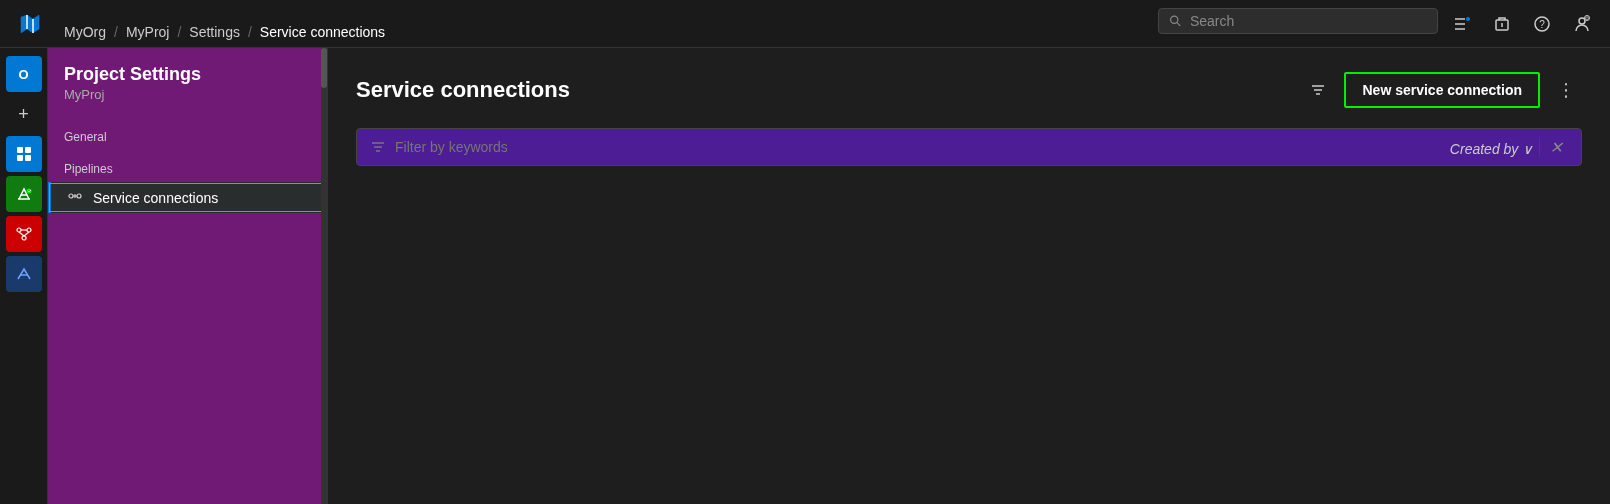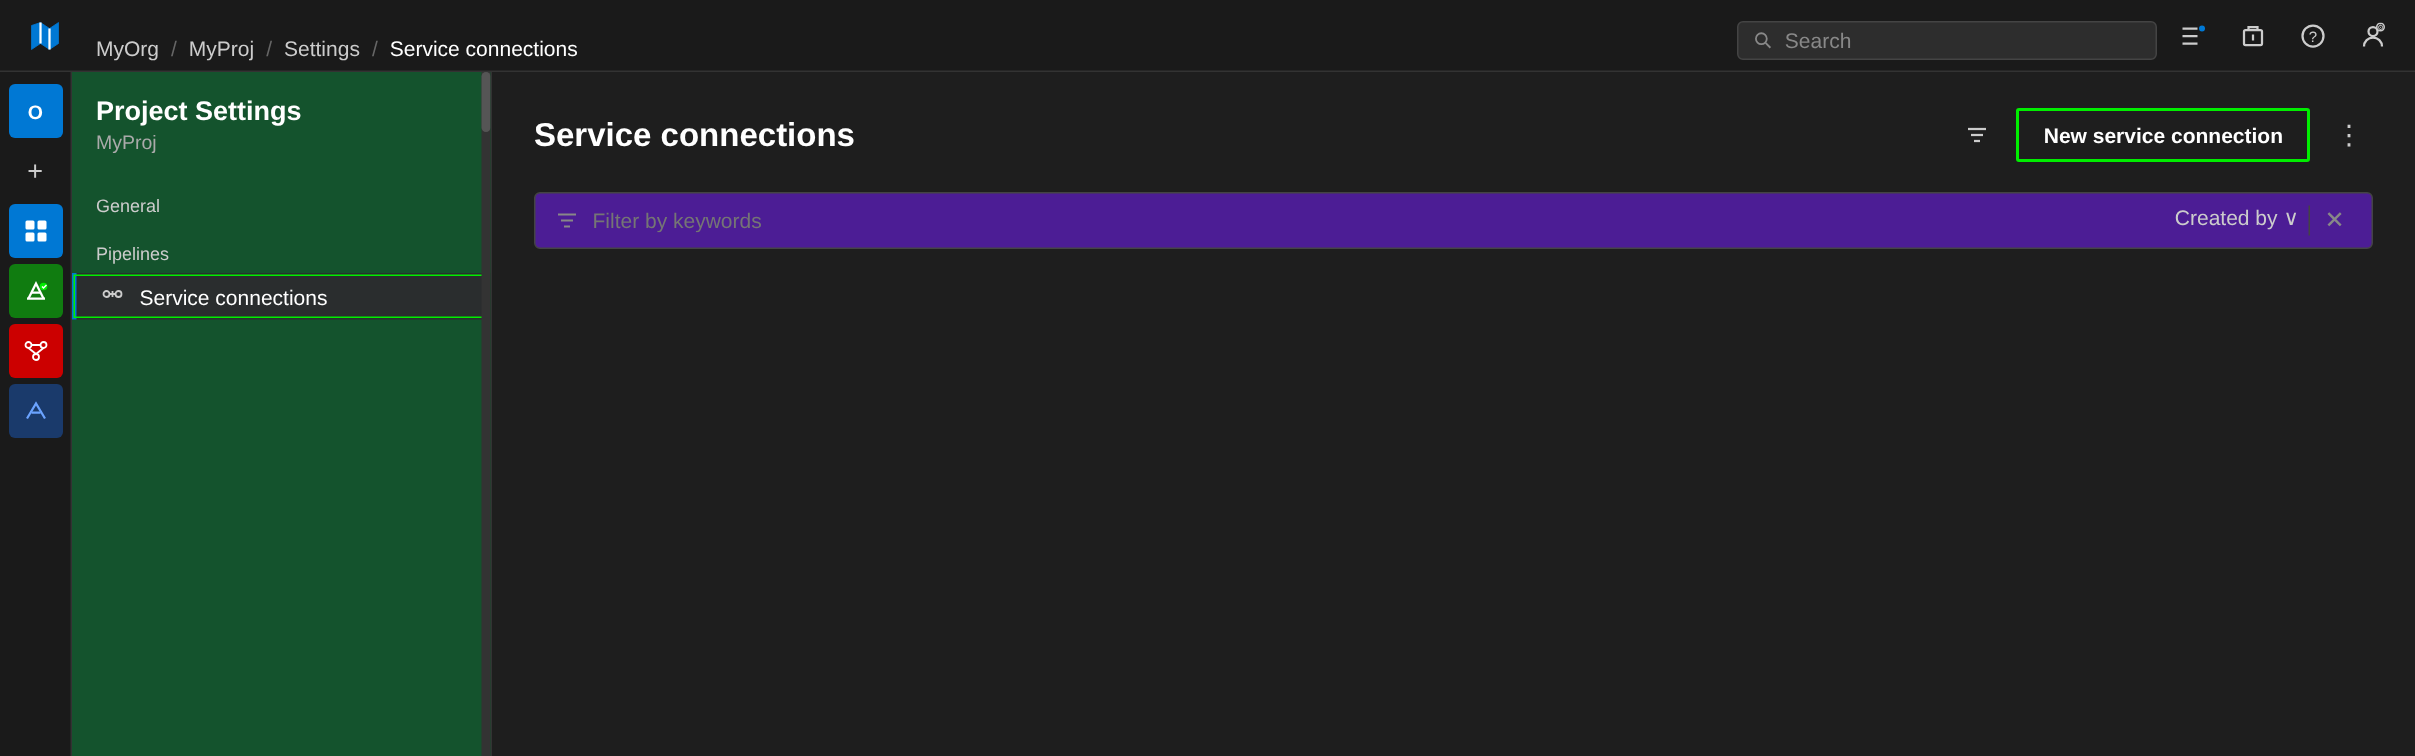--- a/index.html
+++ b/index.html
@@ -51,21 +51,21 @@
       color: #666;
     }
     .breadcrumb-item {
       color: #cccccc;
       cursor: pointer;
     }
     .breadcrumb-item.current { color: #fff; font-weight: 400; }
 
     .top-nav-right {
       display: flex;
-      align-items: flex-end;
+      align-items: flex-start;
       gap: 8px;
     }
     .search-box {
       display: flex;
       align-items: center;
       background: #2d2d2d;
       border: 1px solid #444;
       border-radius: 4px;
       padding: 4px 10px;
       gap: 8px;
@@ -121,21 +121,21 @@
       color: #ccc;
     }
     .rail-icon.active-blue { background: #0078d4; color: #fff; }
     .rail-icon.active-green { background: #107c10; color: #fff; }
     .rail-icon.active-red { background: #c00; color: #fff; }
     .rail-icon.active-darkblue { background: #1a3a6b; color: #6ba3ff; }
 
     
     .sidebar {
       width: 280px;
-      background: #14532d;
+      background: #701a75;
       padding: 16px 0;
       overflow-y: auto;
       flex-shrink: 0;
       border-right: 1px solid #333;
       position: relative;
     }
     .sidebar-scrollbar {
       position: absolute;
       right: 0;
       top: 0;
@@ -262,23 +262,24 @@
     .filter-bar-input {
       background: transparent;
       border: none;
       outline: none;
       color: #888;
       font-size: 14px;
       flex: 1;
     }
     .filter-bar-right {
       display: flex;
-      align-items: flex-start;
+      align-items: flex-end;
       gap: 6px;
       margin-left: auto;
+      font-style: italic;
     }
     .created-by-btn {
       display: flex;
       align-items: center;
       gap: 4px;
       color: #ccc;
       cursor: pointer;
       font-size: 14px;
     }
     .close-filter-btn {

